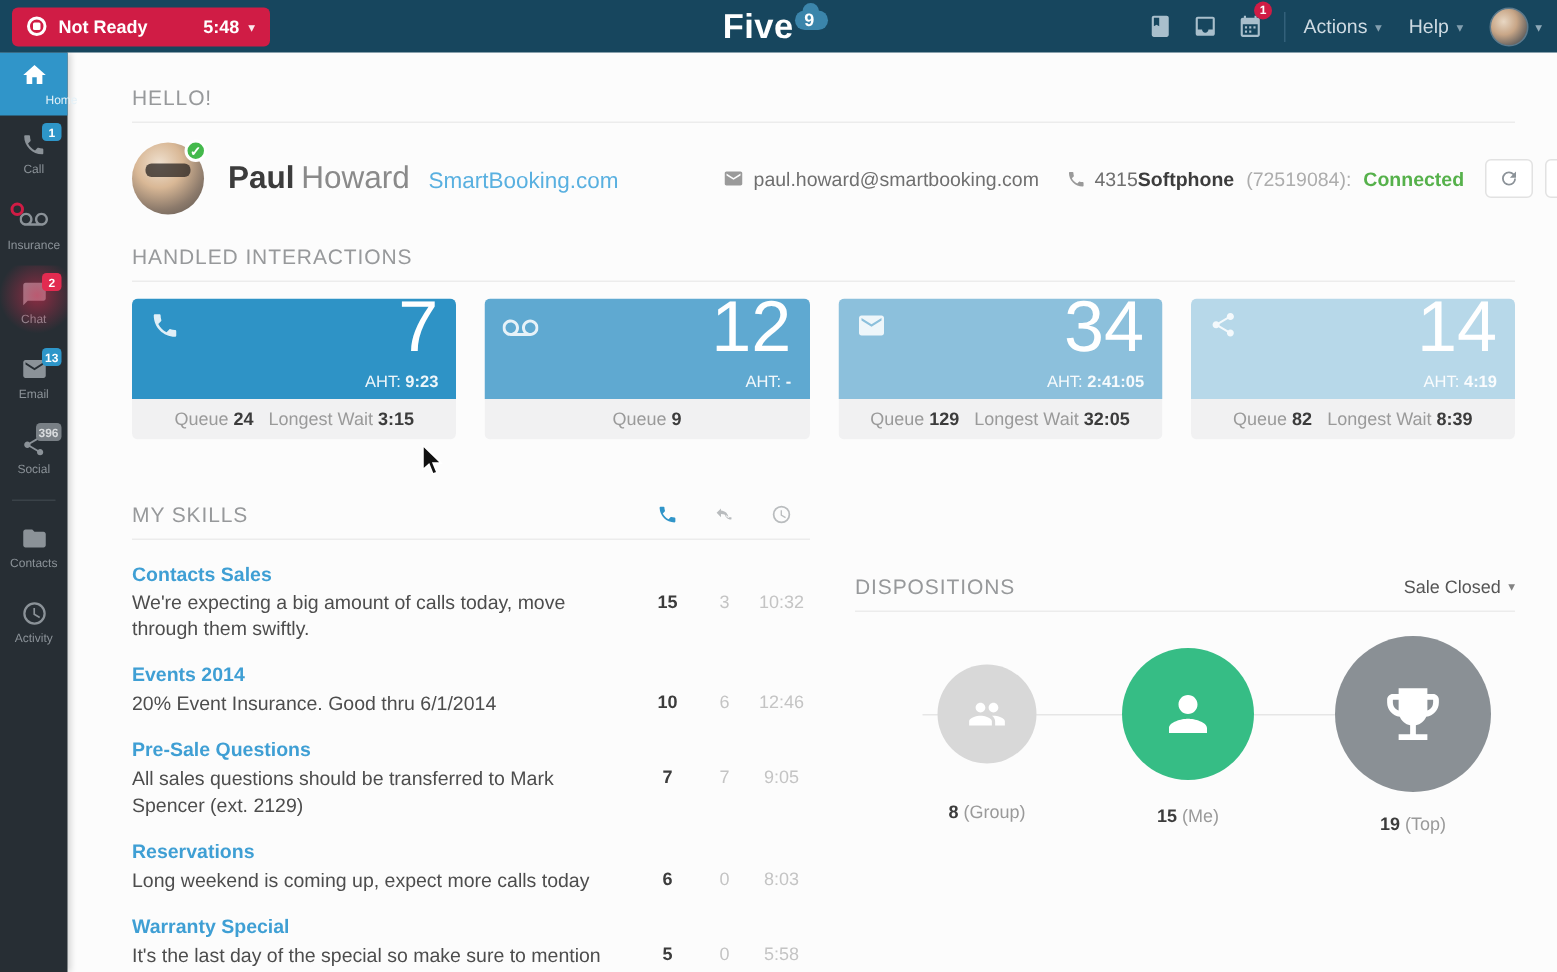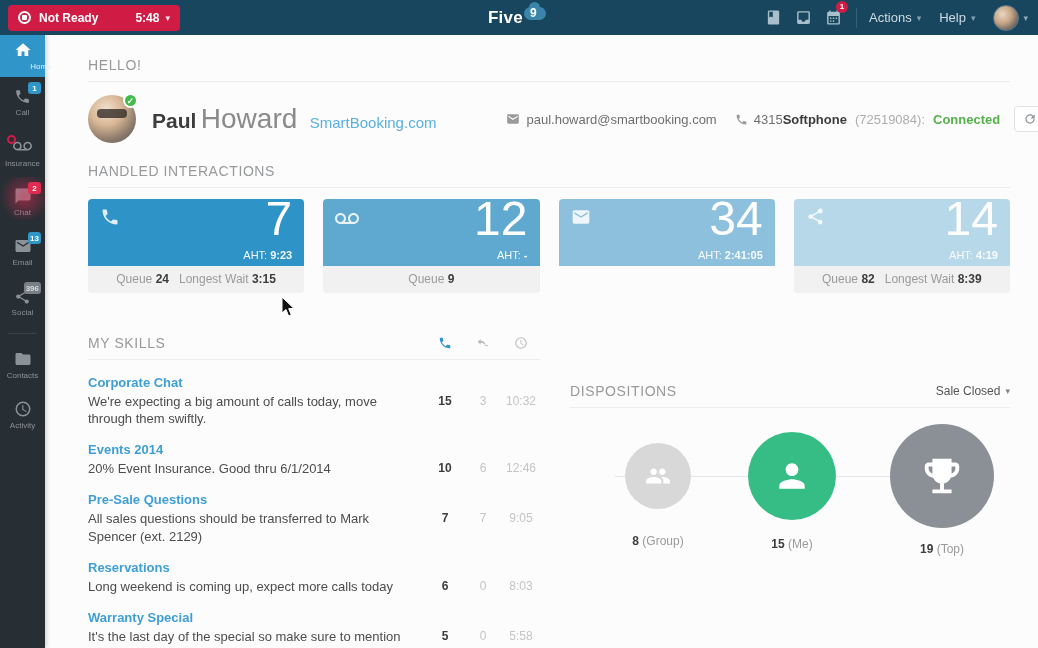--- a/index.html
+++ b/index.html
@@ -9,21 +9,21 @@
 
   
   .topbar { position:absolute; top:0; left:0; right:0; height:35px; background:#17465e; display:flex; align-items:center; z-index:30; }
   .status-pill { margin-left:8px; height:26px; width:172px; background:#d01c45; border-radius:4px; display:flex; align-items:center; padding:0 10px; color:#fff; cursor:pointer; }
   .status-stop { width:13px; height:13px; border:2px solid #fff; border-radius:50%; display:flex; align-items:center; justify-content:center; margin-right:8px; }
   .status-stop::after { content:""; width:5px; height:5px; background:#fff; border-radius:1px; }
   .status-label { font-size:12px; font-weight:bold; flex:1; }
   .status-timer { font-size:12px; font-weight:bold; margin-right:6px; }
   .caret { font-size:9px; color:#fff; opacity:.9; }
   .logo { position:absolute; left:0; right:0; top:0; height:35px; display:flex; align-items:center; justify-content:center; pointer-events:none; }
-  .logo-five { color:#fff; font-size:17px; font-weight:bold; letter-spacing:.3px; }
+  .logo-five { color:#fff; font-size:23px; font-weight:bold; letter-spacing:.3px; }
   .logo-cloud { position:relative; width:26px; height:18px; margin-left:1px; margin-top:-8px; }
   .logo-cloud span { position:absolute; left:6px; top:1px; color:#fff; font-size:12px; font-weight:bold; z-index:2; }
   .logo-cloud::before { content:""; position:absolute; left:0; top:2px; width:22px; height:13px; background:#3b85ab; border-radius:8px; }
   .logo-cloud::after { content:""; position:absolute; left:5px; top:-3px; width:11px; height:11px; background:#3b85ab; border-radius:50%; }
   .top-right { margin-left:auto; display:flex; align-items:center; height:35px; padding-right:10px; }
   .tb-icon { width:30px; height:22px; display:flex; align-items:center; justify-content:center; position:relative; cursor:pointer; }
   .tb-icon svg { fill:#a9bfcc; }
   .tb-badge { position:absolute; top:-6px; right:0px; background:#d01c45; color:#fff; font-size:8px; font-weight:bold; min-width:12px; height:12px; border-radius:7px; display:flex; align-items:center; justify-content:center; padding:0 3px; }
   .tb-divider { width:1px; height:20px; background:#33607a; margin:0 12px 0 8px; }
   .tb-menu { color:#cfdbe3; font-size:13px; margin-right:18px; cursor:pointer; display:flex; align-items:center; gap:5px; }
@@ -53,21 +53,21 @@
   .rule { border-top:1px solid #ececec; margin-top:8px; }
 
   
   .profile { display:flex; align-items:center; margin:13px 0 20px; }
   .avatar { position:relative; width:48px; height:48px; border-radius:50%; flex:0 0 48px;
     background:radial-gradient(circle at 38% 30%, #efe1d0 0%, #d9b896 35%, #8c7a6b 68%, #57514c 100%); }
   .avatar::before { content:""; position:absolute; left:9px; top:14px; width:30px; height:9px; border-radius:4px; background:rgba(40,35,32,.75); }
   .avatar-check { position:absolute; top:-2px; right:-2px; width:15px; height:15px; background:#44b94c; border:2px solid #fff; border-radius:50%; color:#fff; font-size:9px; line-height:12px; text-align:center; font-weight:bold; }
   .p-name { margin-left:16px; white-space:nowrap; }
   .p-first { font-size:21px; font-weight:bold; color:#3c3c3c; }
-  .p-last { font-size:28px; color:#8a8a8a; }
+  .p-last { font-size:21px; color:#8a8a8a; }
   .p-company { font-size:15px; color:#59b0e0; margin-left:8px; cursor:pointer; }
   .p-contact { display:flex; align-items:center; gap:18px; margin-left:70px; color:#6f6f6f; font-size:13px; }
   .p-contact .ci { display:flex; align-items:center; gap:6px; }
   .p-contact svg { fill:#9a9a9a; }
   .p-soft { margin-left:auto; display:flex; align-items:center; gap:8px; font-size:13px; }
   .soft-label { font-weight:bold; color:#3c3c3c; }
   .soft-id { color:#adadad; }
   .soft-status { color:#56b14b; font-weight:bold; margin-right:6px; }
   .soft-btn { width:32px; height:26px; border:1px solid #e2e2e2; border-radius:4px; background:#fff; display:flex; align-items:center; justify-content:center; cursor:pointer; }
   .soft-btn svg { fill:#8b9298; }
@@ -305,20 +305,23 @@
         </div>
       </div>
       <div class="card c2">
         <div class="card-top">
           <svg width="20" height="20" viewBox="0 0 24 24">
               <path d="M20 4H4c-1.1 0-2 .9-2 2v12c0 1.1.9 2 2 2h16c1.1 0 2-.9 2-2V6c0-1.1-.9-2-2-2zm0 4l-8 5-8-5V6l8 5 8-5v2z"></path>
             </svg>
           <span class="card-count">34</span>
           <span class="card-aht"><span>AHT:</span> <b>2:41:05</b></span>
         </div>
+        <div class="card-foot">
+          <span>Queue</span> <b>129</b><span class="gap"></span><span>Longest Wait</span> <b>32:05</b>
+        </div>
       </div>
       <div class="card c3">
         <div class="card-top">
           <svg width="19" height="19" viewBox="0 0 24 24">
               <path d="M18 16.08c-.76 0-1.44.3-1.96.77L8.91 12.7c.05-.23.09-.46.09-.7s-.04-.47-.09-.7l7.05-4.11c.54.5 1.25.81 2.04.81 1.66 0 3-1.34 3-3s-1.34-3-3-3-3 1.34-3 3c0 .24.04.47.09.7L8.04 9.81C7.5 9.31 6.79 9 6 9c-1.66 0-3 1.34-3 3s1.34 3 3 3c.79 0 1.5-.31 2.04-.81l7.12 4.16c-.05.21-.08.43-.08.65 0 1.61 1.31 2.92 2.92 2.92 1.61 0 2.92-1.31 2.92-2.92s-1.31-2.92-2.92-2.92z"></path>
             </svg>
           <span class="card-count">14</span>
           <span class="card-aht"><span>AHT:</span> <b>4:19</b></span>
         </div>
         <div class="card-foot">
@@ -348,21 +351,21 @@
               <svg width="14" height="14" viewBox="0 0 24 24">
                   <path d="M12 2a10 10 0 100 20 10 10 0 000-20zm0 18a8 8 0 110-16 8 8 0 010 16zm.5-13H11v6l5.25 3.15.75-1.23-4.5-2.67V7z"></path>
                 </svg>
             </span>
           </span>
         </div>
         <div class="rule"></div>
 
         <div class="skill-row">
           <div class="skill-text">
-            <div class="skill-title">Corporate Chat</div>
+            <div class="skill-title">Contacts Sales</div>
             <div class="skill-desc">We're expecting a big amount of calls today, move through them swiftly.</div>
           </div>
           <div class="skill-vals">
             <span class="v-calls">15</span>
             <span>3</span>
             <span>10:32</span>
           </div>
         </div>
 
         <div class="skill-row">

